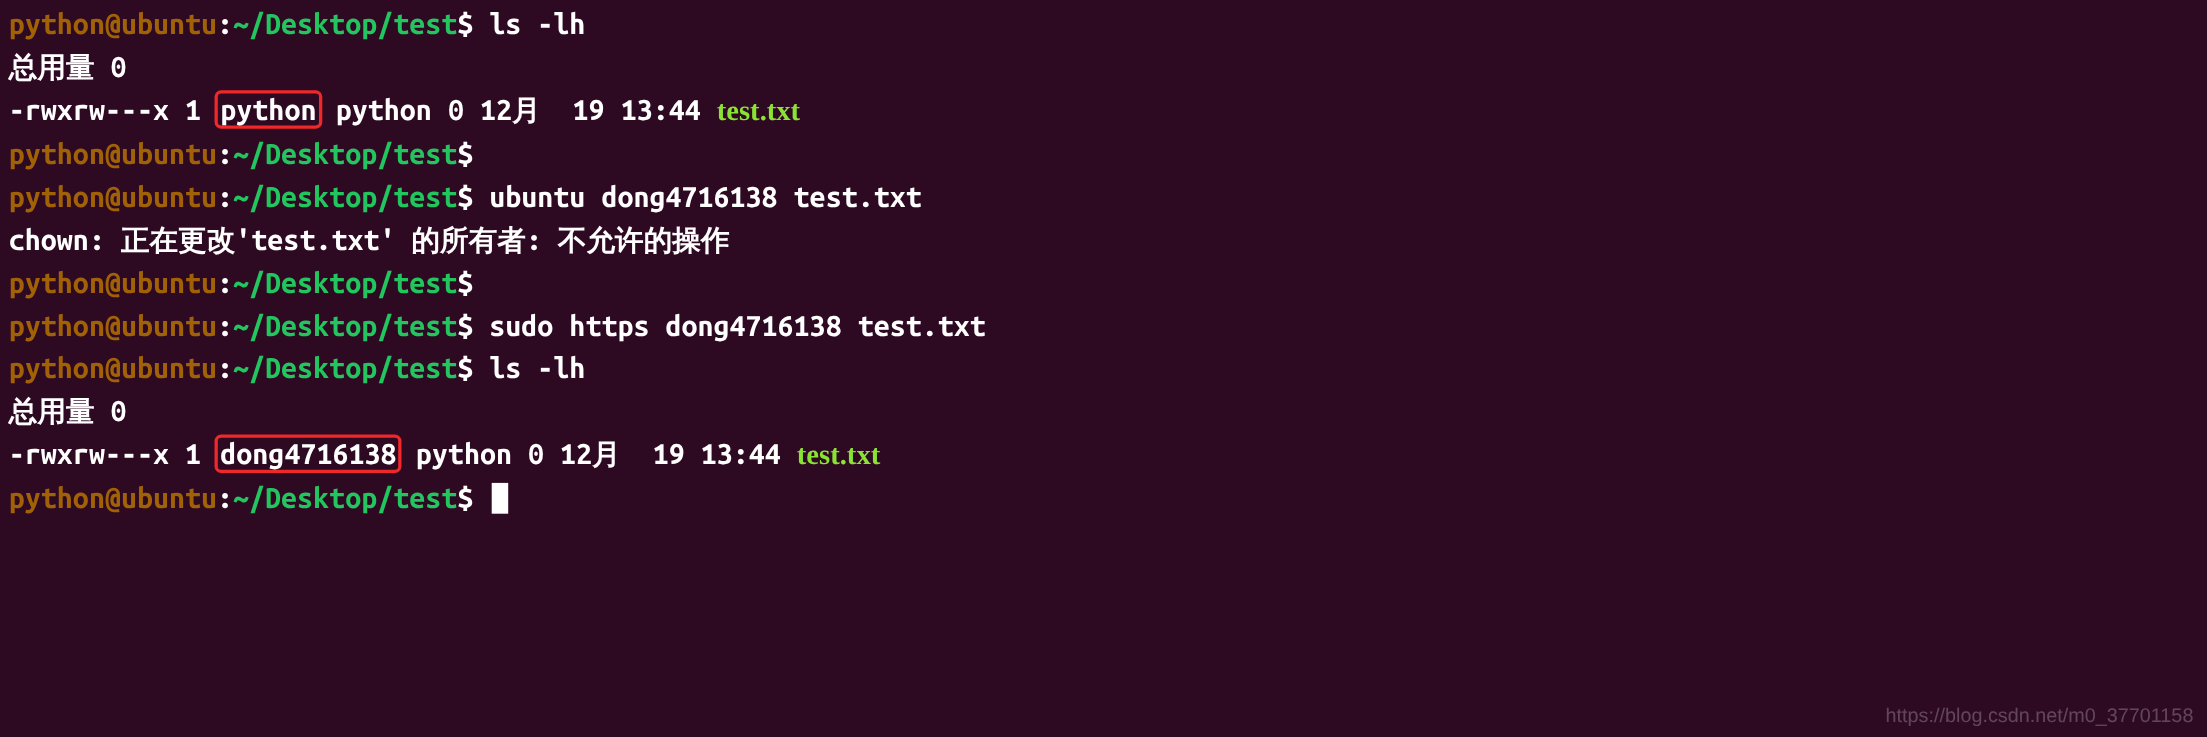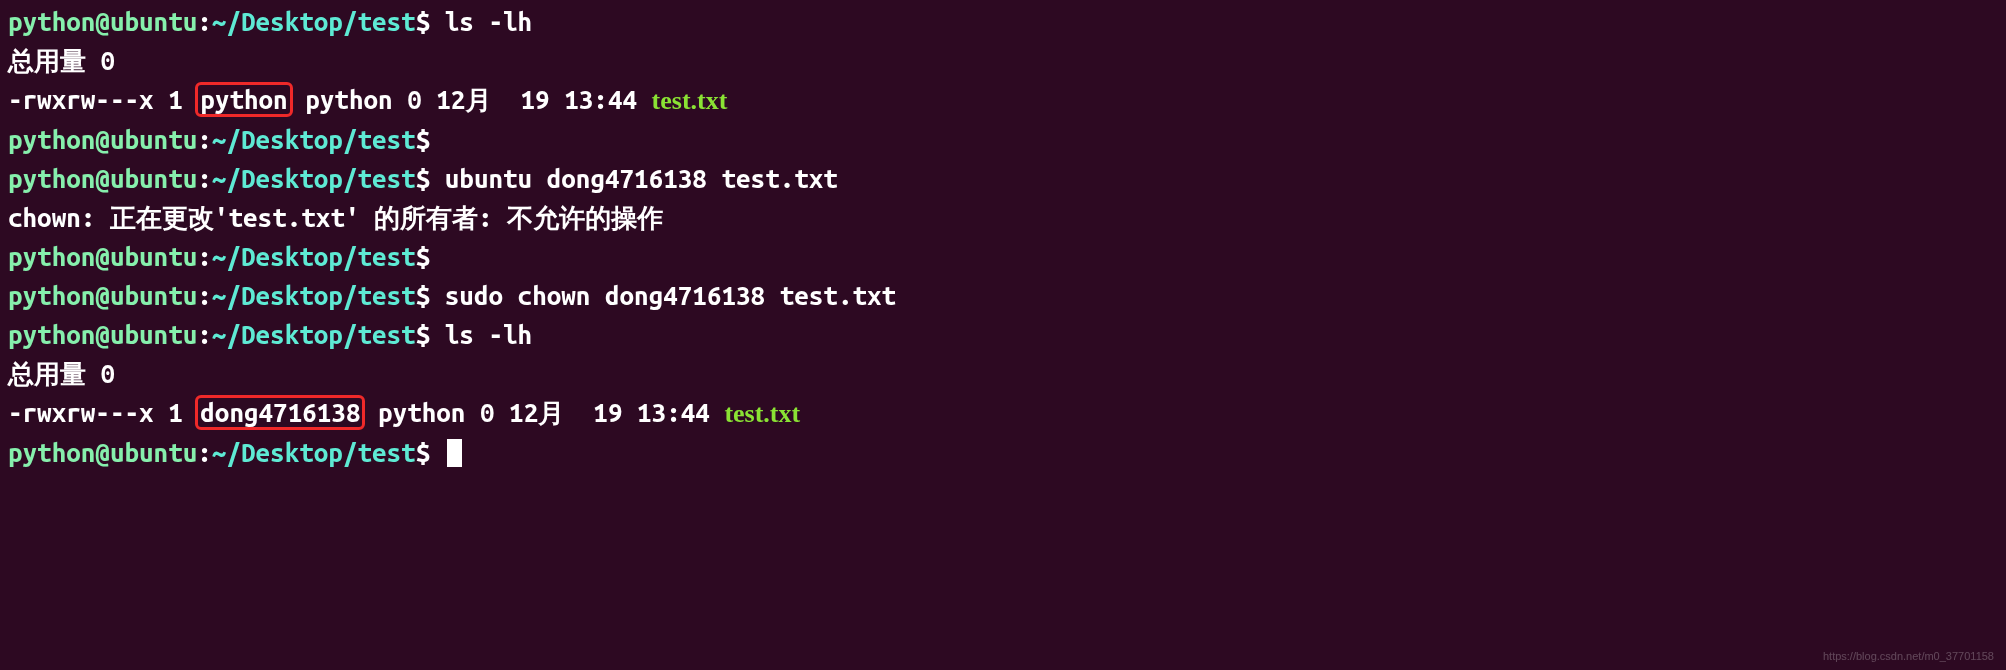--- a/index.html
+++ b/index.html
@@ -13,22 +13,22 @@
       padding: 2px 8px;
       width: 2006px;
       height: 670px;
       overflow: hidden;
       position: relative;
     }
     .line {
       white-space: pre;
       position: relative;
     }
-    .user { color: #86efac; }
-    .path { color: #5eead4; }
+    .user { color: #a16207; }
+    .path { color: #22c55e; }
     .white { color: #ffffff; }
     .file { color: #8ae234; font-family: Liberation Serif, serif; }
     .redbox {
       border: 3px solid #ef2929;
       border-radius: 6px;
       padding: 0 2px;
       margin: -2px -2px;
     }
     .cursor {
       display: inline-block;
@@ -36,21 +36,21 @@
       height: 28px;
       background: #ffffff;
       vertical-align: text-bottom;
       margin-left: 2px;
     }
     .watermark {
       position: absolute;
       right: 12px;
       bottom: 6px;
       color: rgba(255,255,255,0.25);
-      font-size: 11px;
+      font-size: 18px;
       font-weight: normal;
       font-family: sans-serif;
     }
   </style>
 </head>
 <body>
 
 <div class="line"><span class="user">python@ubuntu</span><span class="white">:</span><span class="path">~/Desktop/test</span><span class="white">$</span><span class="white"> </span><span class="white">ls -lh</span></div>
 
 <div class="line"><span class="white">总用量 0</span></div>
@@ -58,21 +58,21 @@
 <div class="line"><span class="white">-rwxrw---x</span><span class="white"> </span><span class="white">1</span><span class="white"> </span><span class="white redbox">python</span><span class="white"> </span><span class="white">python</span><span class="white"> </span><span class="white">0</span><span class="white"> </span><span class="white">12月  19 13:44</span><span class="white"> </span><span class="file">test.txt</span></div>
 
 <div class="line"><span class="user">python@ubuntu</span><span class="white">:</span><span class="path">~/Desktop/test</span><span class="white">$</span><span class="white"></span></div>
 
 <div class="line"><span class="user">python@ubuntu</span><span class="white">:</span><span class="path">~/Desktop/test</span><span class="white">$</span><span class="white"> </span><span class="white">ubuntu dong4716138 test.txt</span></div>
 
 <div class="line"><span class="white">chown: 正在更改'test.txt' 的所有者: 不允许的操作</span></div>
 
 <div class="line"><span class="user">python@ubuntu</span><span class="white">:</span><span class="path">~/Desktop/test</span><span class="white">$</span><span class="white"></span></div>
 
-<div class="line"><span class="user">python@ubuntu</span><span class="white">:</span><span class="path">~/Desktop/test</span><span class="white">$</span><span class="white"> </span><span class="white">sudo chown dong4716138 test.txt</span></div>
+<div class="line"><span class="user">python@ubuntu</span><span class="white">:</span><span class="path">~/Desktop/test</span><span class="white">$</span><span class="white"> </span><span class="white">sudo https dong4716138 test.txt</span></div>
 
 <div class="line"><span class="user">python@ubuntu</span><span class="white">:</span><span class="path">~/Desktop/test</span><span class="white">$</span><span class="white"> </span><span class="white">ls -lh</span></div>
 
 <div class="line"><span class="white">总用量 0</span></div>
 
 <div class="line"><span class="white">-rwxrw---x</span><span class="white"> </span><span class="white">1</span><span class="white"> </span><span class="white redbox">dong4716138</span><span class="white"> </span><span class="white">python</span><span class="white"> </span><span class="white">0</span><span class="white"> </span><span class="white">12月  19 13:44</span><span class="white"> </span><span class="file">test.txt</span></div>
 
 <div class="line"><span class="user">python@ubuntu</span><span class="white">:</span><span class="path">~/Desktop/test</span><span class="white">$</span><span class="white"> </span><span class="cursor"></span></div>
 
 <div class="watermark">https://blog.csdn.net/m0_37701158</div>

